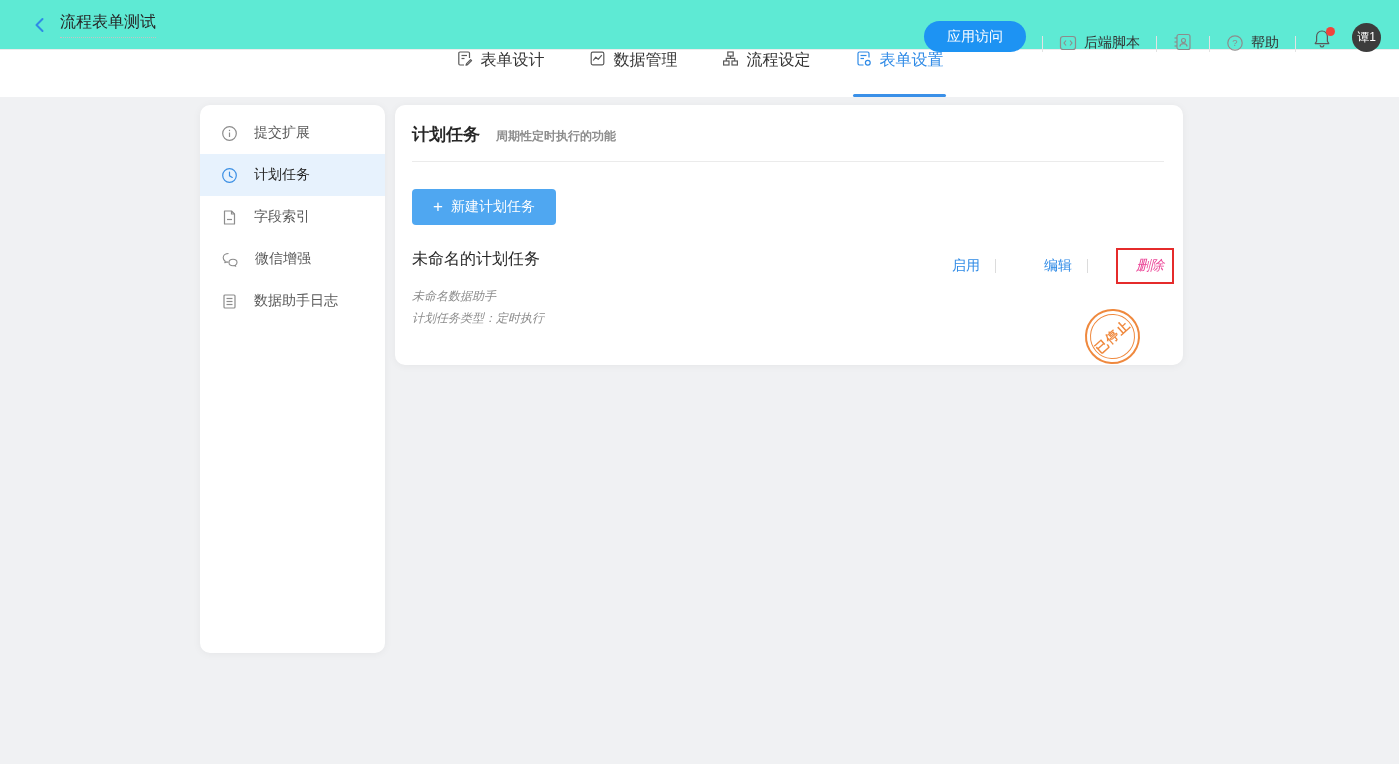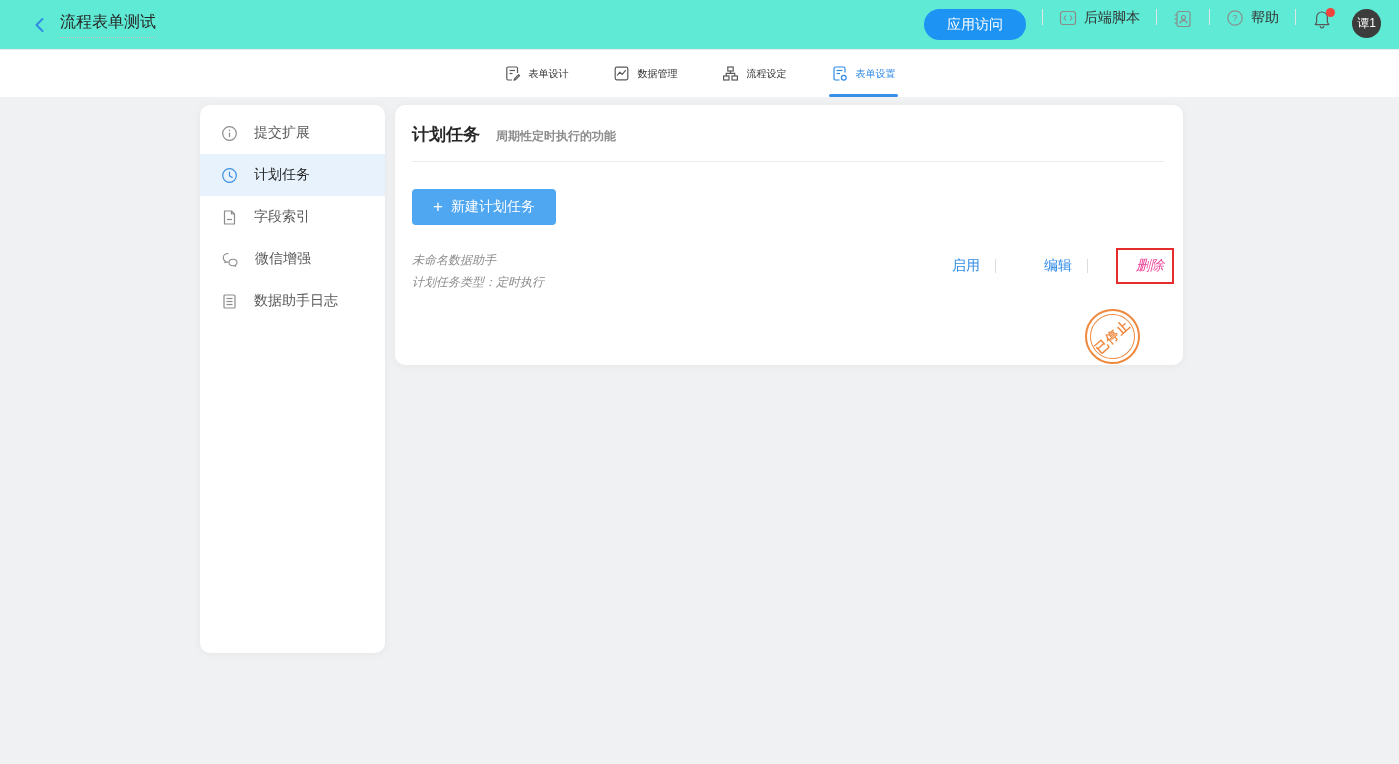--- a/index.html
+++ b/index.html
@@ -3,31 +3,31 @@
 <meta charset="utf-8">
 <style>
   * { margin:0; padding:0; box-sizing:border-box; }
   html,body { width:1399px; height:764px; overflow:hidden; }
   body { font-family:"Liberation Sans","DejaVu Sans",sans-serif; background:#f0f1f3; color:#262626; }
 
   
   .app-header { position:relative; height:50px; background:#5eead4; border-bottom:1px solid #ececec; display:flex; align-items:center; }
   .back-btn { margin-left:28px; width:24px; height:24px; display:flex; align-items:center; justify-content:center; cursor:pointer; }
   .app-title { margin-left:8px; font-size:16px; color:#262626; padding-bottom:4px; border-bottom:1px dotted #c4c4c4; cursor:text; }
-  .header-right { position:absolute; right:18px; top:9px; height:50px; display:flex; align-items:flex-start; }
+  .header-right { position:absolute; right:18px; top:2px; height:50px; display:flex; align-items:flex-end; }
   .pill-btn { background:#1d93f3; color:#fff; font-size:14px; height:31px; line-height:31px; padding:0 23px; border-radius:16px; border:none; cursor:pointer; }
   .h-divider { width:1px; height:16px; background:#e3e3e3; margin:0 16px; }
   .h-item { display:flex; align-items:center; gap:7px; font-size:14px; color:#333; cursor:pointer; }
   .bell-wrap { position:relative; margin-right:18px; cursor:pointer; width:22px; height:24px; }
   .bell-dot { position:absolute; right:-1px; top:-1px; width:9px; height:9px; border-radius:50%; background:#f0443c; }
   .avatar { width:29px; height:29px; border-radius:50%; background:#3c3c3c; color:#fff; font-size:12px; display:flex; align-items:center; justify-content:center; cursor:pointer; }
 
   
   .tab-bar { height:47px; background:#fff; display:flex; justify-content:center; align-items:stretch; gap:40px; }
-  .tab { position:relative; display:flex; align-items:center; gap:8px; font-size:10px; color:#333; cursor:pointer; padding:0 2px; }
+  .tab { position:relative; display:flex; align-items:flex-start; gap:8px; font-size:16px; color:#333; cursor:pointer; padding:0 2px; }
   .tab svg { stroke:#595959; }
   .tab.active { color:#2e8ae6; }
   .tab.active svg { stroke:#2e8ae6; }
   .tab.active::after { content:""; position:absolute; left:0; right:0; bottom:0; height:3px; background:#3a90e8; border-radius:2px; }
 
   
   .content { position:relative; width:100%; height:667px; }
   .card { background:#fff; border-radius:10px; box-shadow:0 1px 8px rgba(0,0,0,0.05); }
   .sidebar { position:absolute; left:200px; top:8px; width:185px; height:548px; padding-top:7px; }
   .side-item { height:42px; display:flex; align-items:center; padding-left:21px; gap:16px; font-size:14px; color:#595959; cursor:pointer; }
@@ -206,20 +206,21 @@
       <span class="main-subtitle">周期性定时执行的功能</span>
     </div>
     <div class="main-divider"></div>
 
     <button class="new-task-btn">
       <span class="plus">+</span>
       <span>新建计划任务</span>
     </button>
 
     <div class="task-row">
+      <div class="task-name">未命名的计划任务</div>
       <div class="task-details">
         <div>未命名数据助手</div>
         <div>计划任务类型：定时执行</div>
       </div>
 
       <div class="task-actions">
         <span class="action-link blue">启用</span>
         <span class="a-divider"></span>
         <span class="action-link blue">编辑</span>
         <span class="a-divider"></span>

